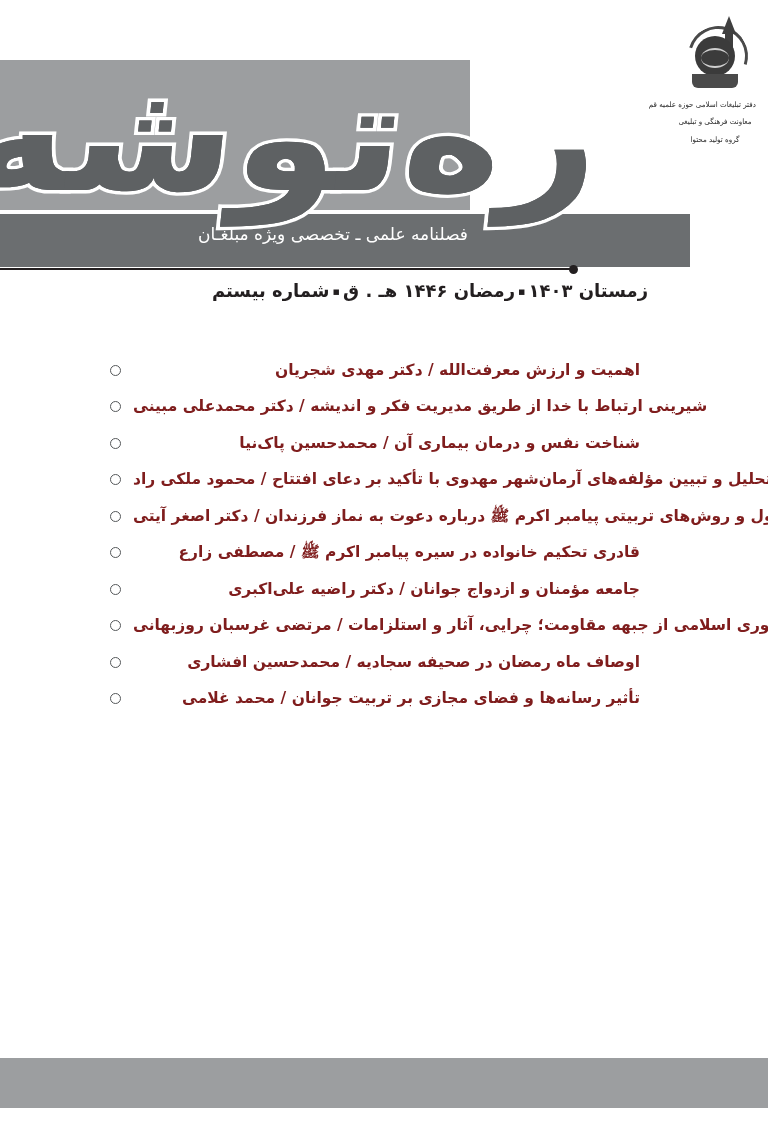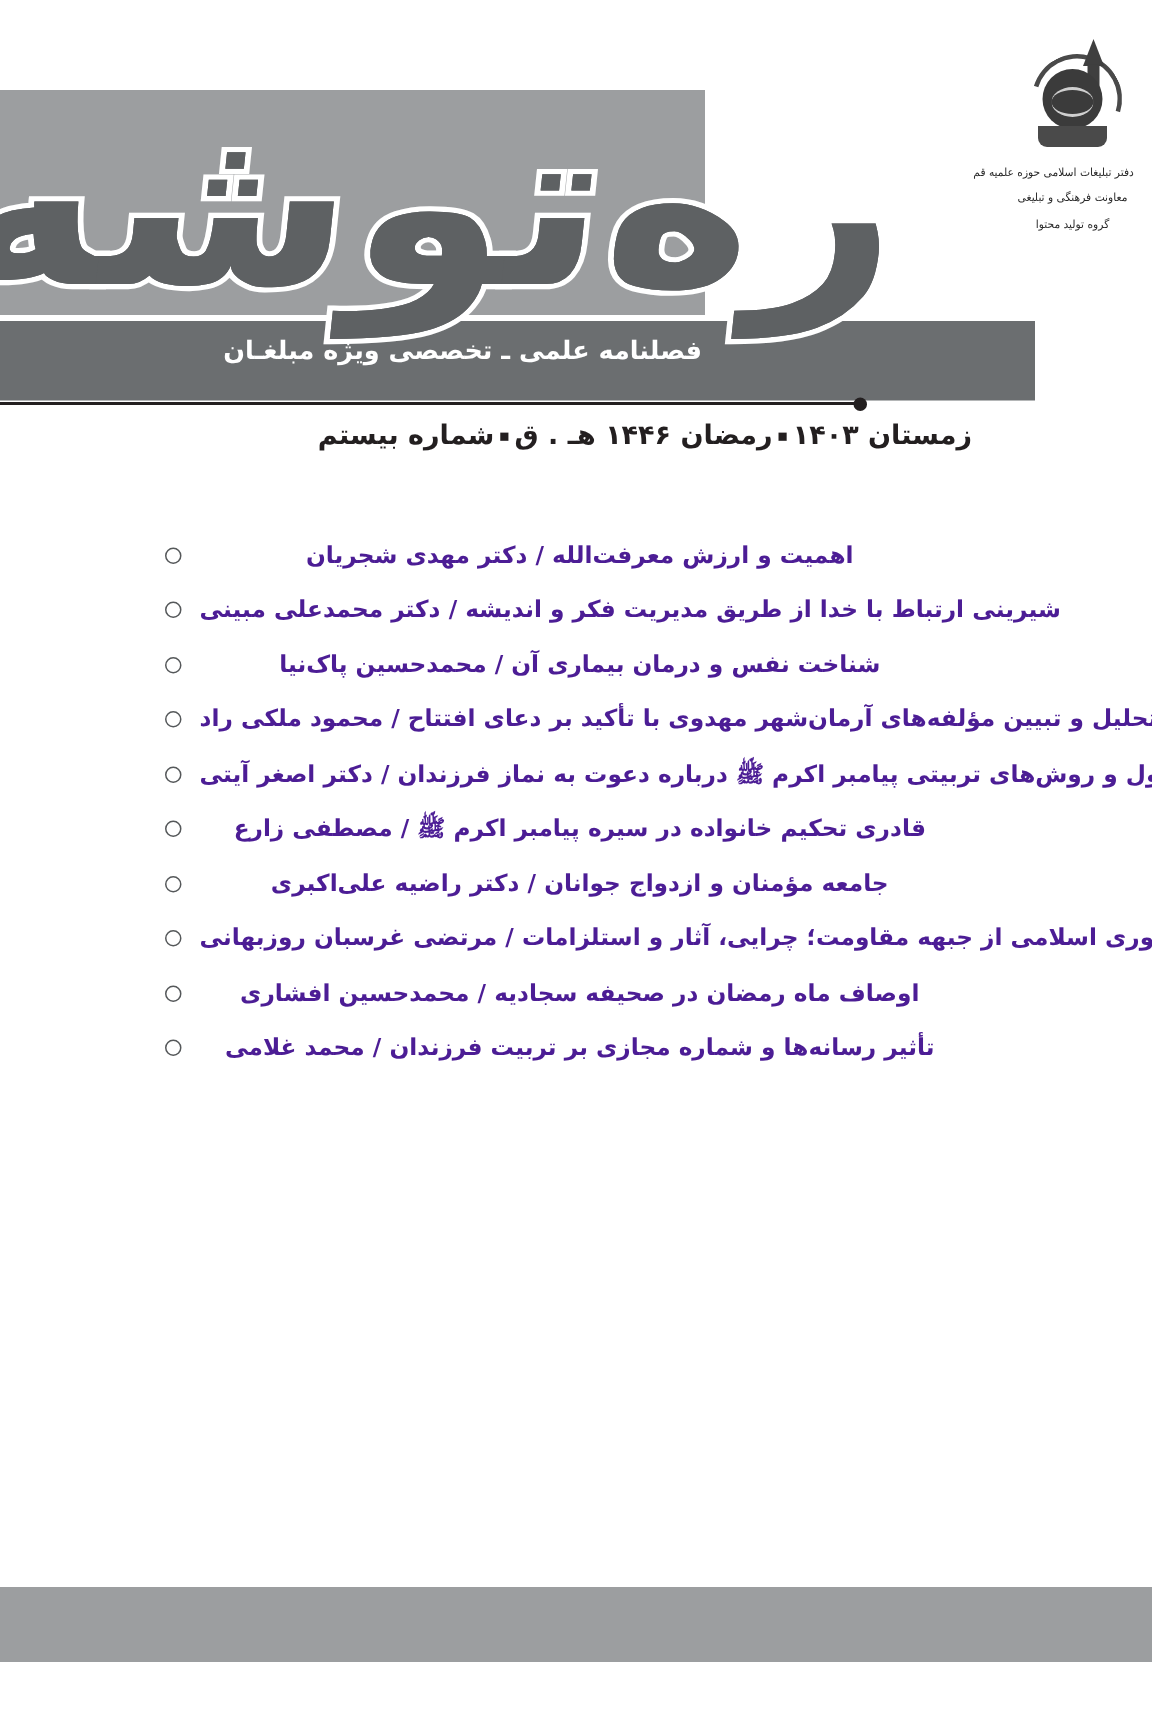--- a/index.html
+++ b/index.html
@@ -85,21 +85,21 @@
     transform: skewX(-6deg) scaleX(1.12);
     transform-origin: right top;
   }
 
   
   .subtitle {
     position: absolute;
     right: 300px;
     top: 224px;
     font-size: 17px;
-    font-weight: 700;
+    font-weight: 400;
     color: #ffffff;
     letter-spacing: 0px;
     white-space: nowrap;
     direction: rtl;
   }
 
   
   .rule {
     position: absolute;
     left: 0;
@@ -134,21 +134,21 @@
   .dateline .sep {
     font-size: 11px;
     vertical-align: 2px;
     padding: 0 3px;
   }
 
   
   .logo {
     position: absolute;
     left: 672px;
-    top: 26px;
+    top: 16px;
     width: 86px;
     height: 170px;
     text-align: center;
   }
   .logo-emblem {
     position: relative;
     width: 62px;
     height: 78px;
     margin: 0 auto;
   }
@@ -244,24 +244,24 @@
     width: 9px;
     height: 9px;
     border: 1.4px solid #55585a;
     border-radius: 50%;
     margin-left: 0px;
     margin-right: 12px;
     background: transparent;
   }
   .toc-text {
     flex: 1 1 auto;
-    text-align: center;
+    text-align: right;
     font-size: 15.5px;
     font-weight: 700;
-    color: #4c1d95;
+    color: #7f1d1d;
     line-height: 1.25;
     direction: rtl;
     white-space: nowrap;
     padding-right: 10px;
   }
 
   
   .footer-band {
     position: absolute;
     left: 0;
@@ -339,19 +339,19 @@
       <div class="toc-item">
       <span class="toc-bullet"></span>
       <span class="toc-text">حمایت جمهوری اسلامی از جبهه مقاومت؛ چرایی، آثار و استلزامات / مرتضی غرسبان روزبهانی</span>
     </div>
       <div class="toc-item">
       <span class="toc-bullet"></span>
       <span class="toc-text">اوصاف ماه رمضان در صحیفه سجادیه / محمدحسین افشاری</span>
     </div>
       <div class="toc-item">
       <span class="toc-bullet"></span>
-      <span class="toc-text">تأثیر رسانه‌ها و شماره مجازی بر تربیت فرزندان / محمد غلامی</span>
+      <span class="toc-text">تأثیر رسانه‌ها و فضای مجازی بر تربیت جوانان / محمد غلامی</span>
     </div>
     </div>
 
   <div class="footer-band"></div>
 
 </div>
 
 </body></html>

